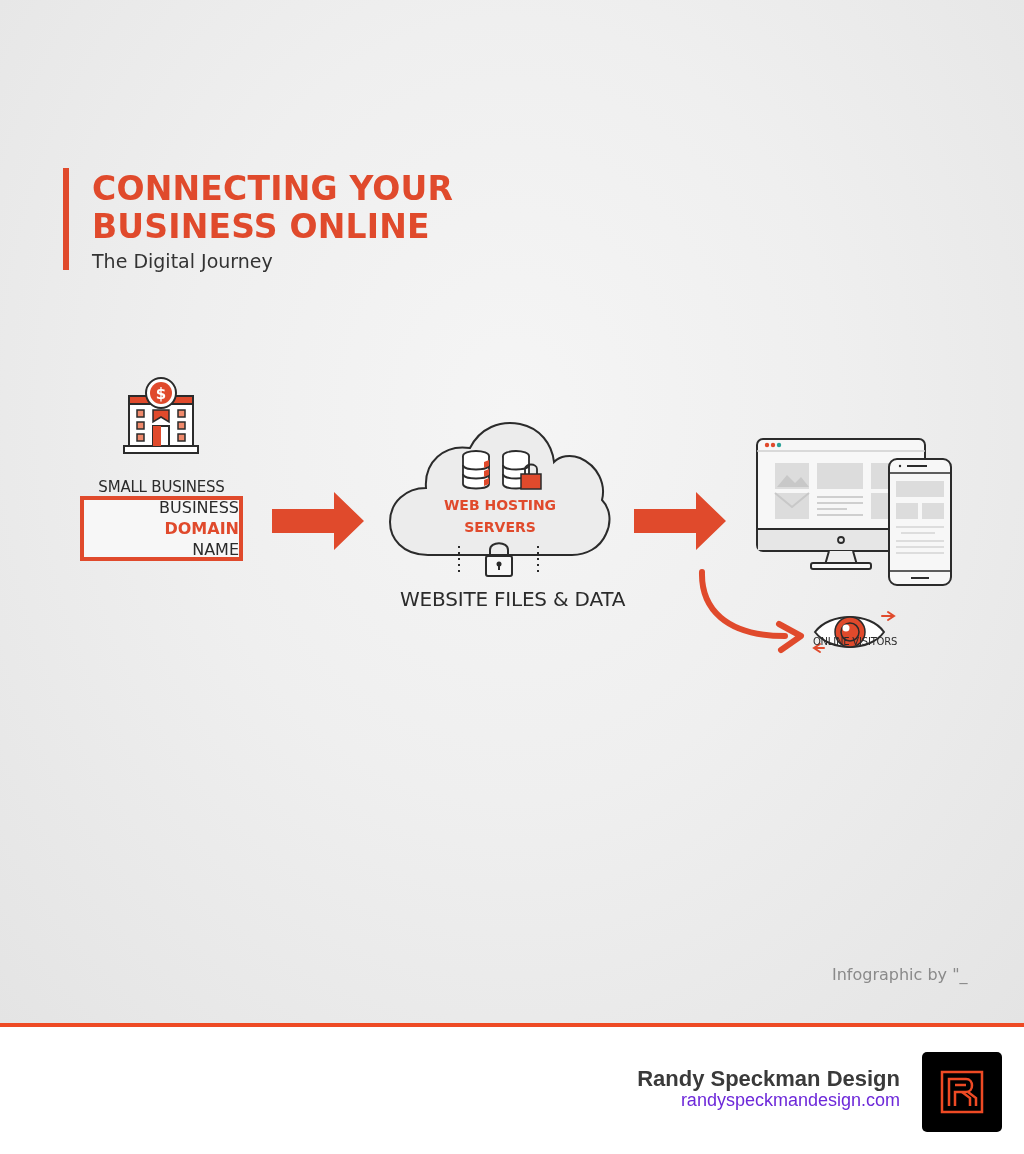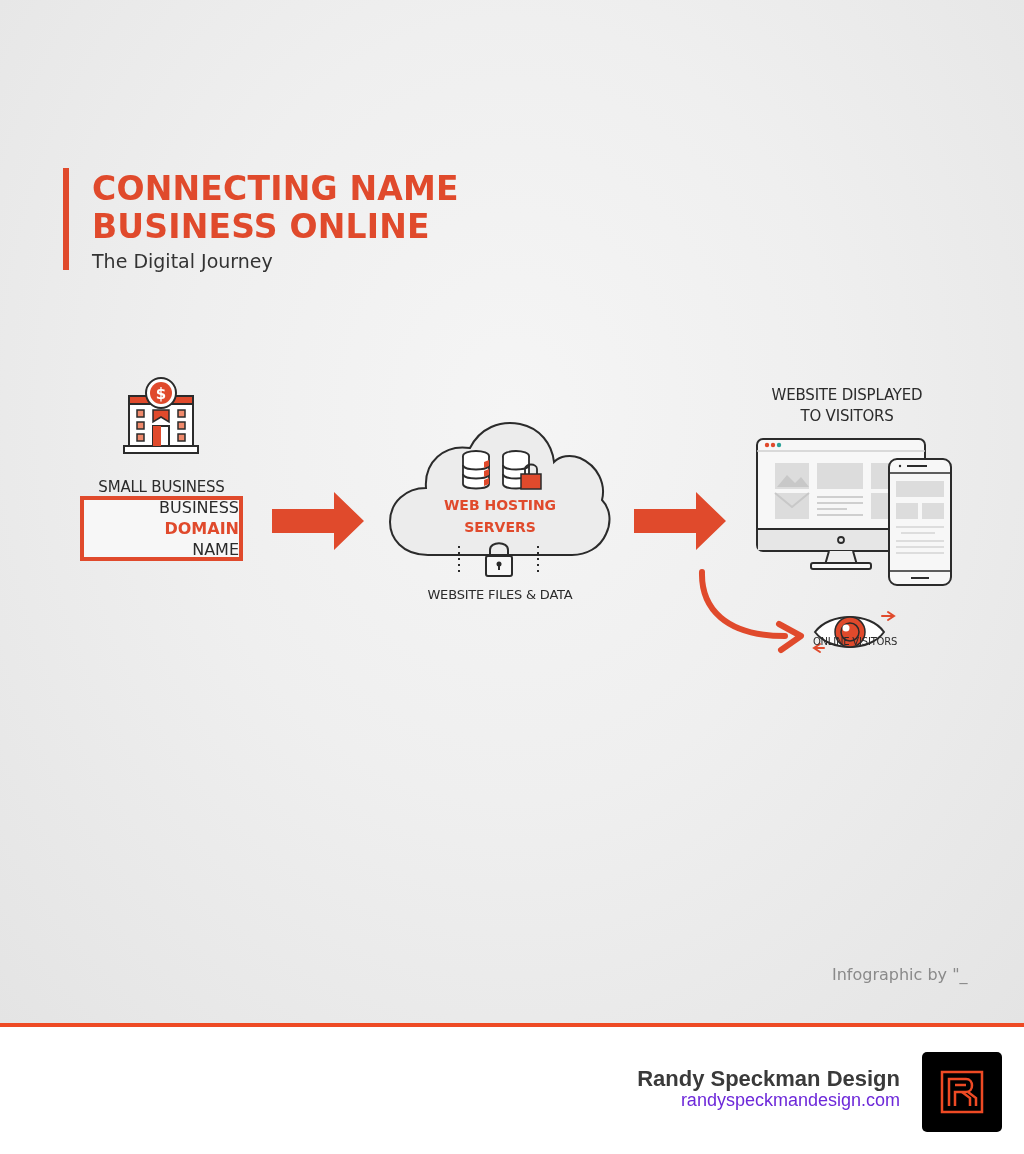--- a/index.html
+++ b/index.html
@@ -61,21 +61,21 @@
       position: absolute; left: 922px; top: 1052px; width: 80px; height: 80px;
       background: #000; border-radius: 5px;
     }
   </style>
 </head>
 <body>
 
 <div class="canvas">
 
   <div class="title-bar"></div>
-  <div class="title">CONNECTING NAME
+  <div class="title">CONNECTING YOUR
 BUSINESS ONLINE</div>
   <div class="subtitle">The Digital Journey</div>
 
   <svg class="icon" style="left:123px;top:376px;" width="76" height="80" viewBox="0 0 76 80">
     <rect x="6" y="20" width="64" height="50" fill="#fff" stroke="#2b2b2b" stroke-width="2"></rect>
     <rect x="6" y="20" width="64" height="8" fill="#e04a2c" stroke="#2b2b2b" stroke-width="2"></rect>
     <rect x="1" y="70" width="74" height="7" fill="#fff" stroke="#2b2b2b" stroke-width="2"></rect>
     <rect x="14" y="34" width="7" height="7" fill="#f08a6c" stroke="#2b2b2b" stroke-width="1.5"></rect>
     <rect x="14" y="46" width="7" height="7" fill="#f08a6c" stroke="#2b2b2b" stroke-width="1.5"></rect>
     <rect x="14" y="58" width="7" height="7" fill="#f08a6c" stroke="#2b2b2b" stroke-width="1.5"></rect>
@@ -124,30 +124,26 @@
     <line x1="71" y1="128" x2="71" y2="154" stroke="#2b2b2b" stroke-width="2" stroke-dasharray="2 4"></line>
     <line x1="150" y1="128" x2="150" y2="154" stroke="#2b2b2b" stroke-width="2" stroke-dasharray="2 4"></line>
 
     <path d="M102 138 L102 132 C102 123 120 123 120 132 L120 138" fill="none" stroke="#2b2b2b" stroke-width="2"></path>
     <rect x="98" y="138" width="26" height="20" rx="2" fill="#f7f7f7" stroke="#2b2b2b" stroke-width="2"></rect>
     <circle cx="111" cy="146" r="2.5" fill="#2b2b2b"></circle>
     <line x1="111" y1="146" x2="111" y2="152" stroke="#2b2b2b" stroke-width="2"></line>
   </svg>
   <div class="cloud-text">WEB HOSTING
 SERVERS</div>
-  <div class="label" style="left:400px;top:587px;width:200px;font-size:13px;">WEBSITE FILES &amp; DATA</div>
+  <div class="label" style="left:400px;top:587px;width:200px;font-size:20px;">WEBSITE FILES &amp; DATA</div>
 
   <svg class="icon" style="left:634px;top:492px;" width="92" height="58" viewBox="0 0 92 58">
     <path d="M0 17 L62 17 L62 0 L92 29 L62 58 L62 41 L0 41 Z" fill="#e04a2c"></path>
   </svg>
 
-  <div class="label" style="left:747px;top:385px;width:200px;line-height:21px;">
-    <div>WEBSITE DISPLAYED</div>
-    <div>TO VISITORS</div>
-  </div>
   <svg class="icon" style="left:755px;top:437px;" width="200" height="152" viewBox="0 0 200 152">
 
     <rect x="2" y="2" width="168" height="112" rx="6" fill="#f7f7f7" stroke="#2b2b2b" stroke-width="2"></rect>
     <line x1="2" y1="14" x2="170" y2="14" stroke="#cfcfcf" stroke-width="1.5"></line>
     <circle cx="12" cy="8" r="2.2" fill="#e04a2c"></circle>
     <circle cx="18" cy="8" r="2.2" fill="#e04a2c"></circle>
     <circle cx="24" cy="8" r="2.2" fill="#2aa198"></circle>
     <rect x="20" y="26" width="34" height="26" fill="#dcdcdc"></rect>
     <path d="M22 50 L32 38 L40 46 L46 40 L54 50 Z" fill="#c8c8c8"></path>
     <rect x="20" y="56" width="34" height="26" fill="#dcdcdc"></rect>

